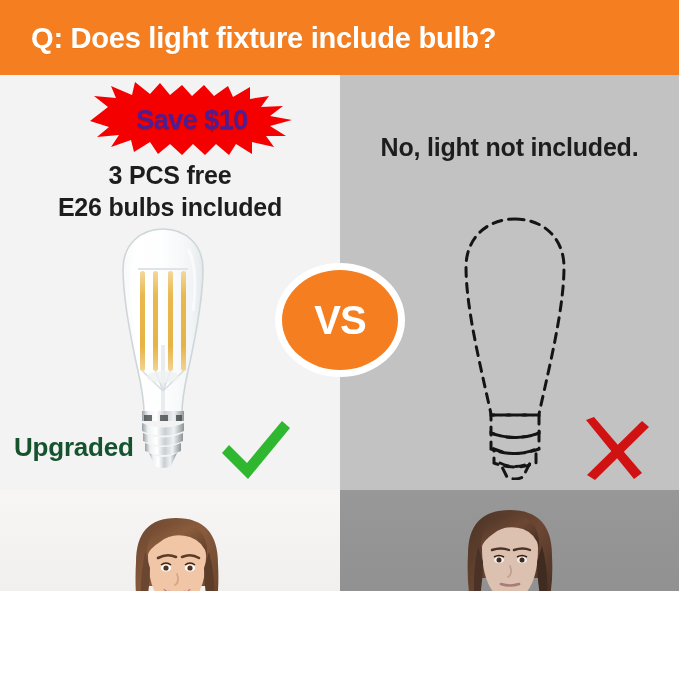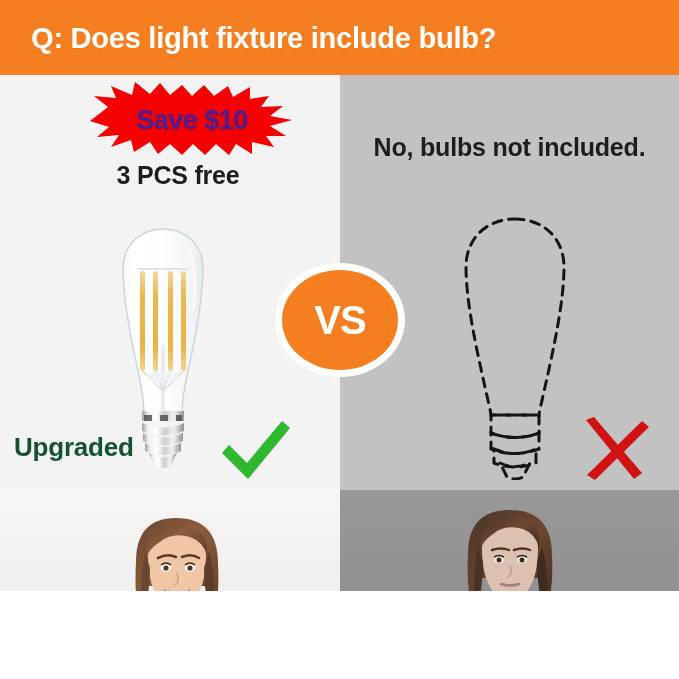--- a/index.html
+++ b/index.html
@@ -54,21 +54,20 @@
   }
 
   
   .left-copy{
     position:absolute;left:0;top:84px;width:340px;
     text-align:center;
     color:#1d1d1d;
     font-size:25px;font-weight:bold;
     line-height:32px;
     letter-spacing:-0.2px;
-    padding-left:8px;
   }
 
   
   .right-copy{
     position:absolute;left:0;top:58px;width:339px;
     text-align:center;
     color:#1d1d1d;
     font-size:25px;font-weight:bold;
     letter-spacing:-0.2px;
   }
@@ -131,20 +130,21 @@
             114,16 126,5 136,16 150,6 155,17 172,7 172,19 191,16 183,27 205,26
             192,36 214,40 192,46 208,56 188,56 196,67 174,62 174,74 158,64
             151,75 138,64 127,75 115,64 104,75 92,64 80,74 72,62 56,72 53,60
             33,67 41,55 19,57 31,47"></polygon>
         </svg>
         <div class="burst-label">Save $10</div>
       </div>
 
       <div class="left-copy">
         <div>3 PCS free</div>
+        <div>E26 bulbs included</div>
       </div>
 
       <svg class="bulb-real" viewBox="0 0 110 250">
         <defs>
           <linearGradient id="glassG" x1="0" y1="0" x2="1" y2="0">
             <stop offset="0%" stop-color="#f7f9fa"></stop>
             <stop offset="18%" stop-color="#ffffff"></stop>
             <stop offset="50%" stop-color="#fdfefe"></stop>
             <stop offset="85%" stop-color="#f2f5f7"></stop>
             <stop offset="100%" stop-color="#e4e9ec"></stop>
@@ -202,21 +202,21 @@
 
       <div class="upgraded-label">Upgraded</div>
 
       <svg class="check-mark" viewBox="0 0 76 70">
         <path d="M4 38 L11 30 L29 48 L64 6 L72 13 L30 64 Z" fill="#2fb82f"></path>
       </svg>
     </div>
 
     <div class="panel panel-right">
 
-      <div class="right-copy">No, bulbs not included.</div>
+      <div class="right-copy">No, light not included.</div>
 
       <svg class="bulb-ghost" viewBox="0 0 130 265">
         <g fill="none" stroke="#141414" stroke-width="3" stroke-dasharray="9 7" stroke-linecap="round">
           <path d="M65 4
                    C94 4 114 24 114 52
                    C114 86 104 132 95 172
                    C91 190 89 198 89 200
                    L41 200
                    C41 198 39 190 35 172
                    C26 132 16 86 16 52

